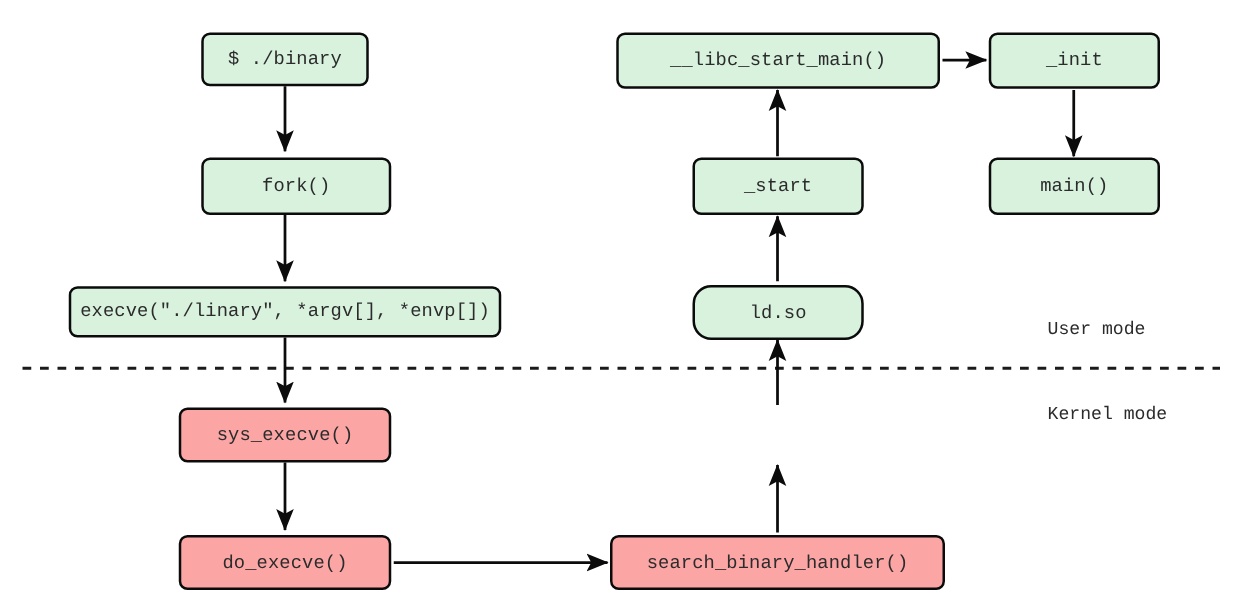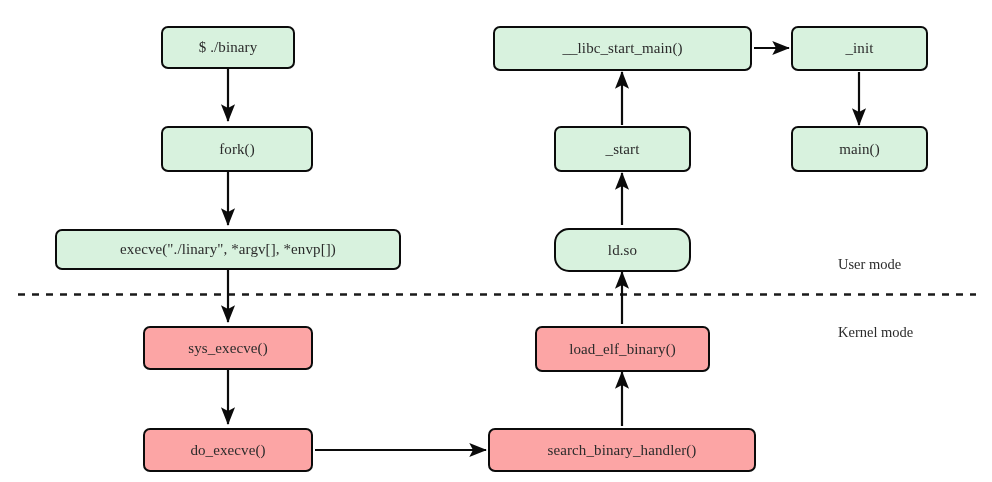--- a/index.html
+++ b/index.html
@@ -5,21 +5,21 @@
   html, body {
     margin: 0;
     padding: 0;
     background: #ffffff;
   }
   #canvas {
     position: relative;
     width: 992px;
     height: 482px;
     background: #ffffff;
-    font-family: Liberation Serif, serif;
+    font-family: Liberation Mono, monospace;
     overflow: hidden;
   }
   .node {
     position: absolute;
     box-sizing: border-box;
     border: 2px solid #0b0b0b;
     border-radius: 7px;
     display: flex;
     align-items: center;
     justify-content: center;
@@ -117,23 +117,20 @@
   </div>
 
   <div class="node kernel" style="left:143px; top:428px; width:170px; height:44px;">
     <span>do_execve()</span>
   </div>
 
   <div class="node kernel" style="left:488px; top:428px; width:268px; height:44px;">
     <span>search_binary_handler()</span>
   </div>
 
-  <div class="node kernel" style="left:535px; top:326px; width:175px; height:46px;">
-    <span>load_elf_binary()</span>
-  </div>
 
   <div class="node user" style="left:554px; top:228px; width:137px; height:44px;border-radius:15px;">
     <span>ld.so</span>
   </div>
 
   <div class="node user" style="left:554px; top:126px; width:137px; height:46px;">
     <span>_start</span>
   </div>
 
   <div class="node user" style="left:493px; top:26px; width:259px; height:45px;">

